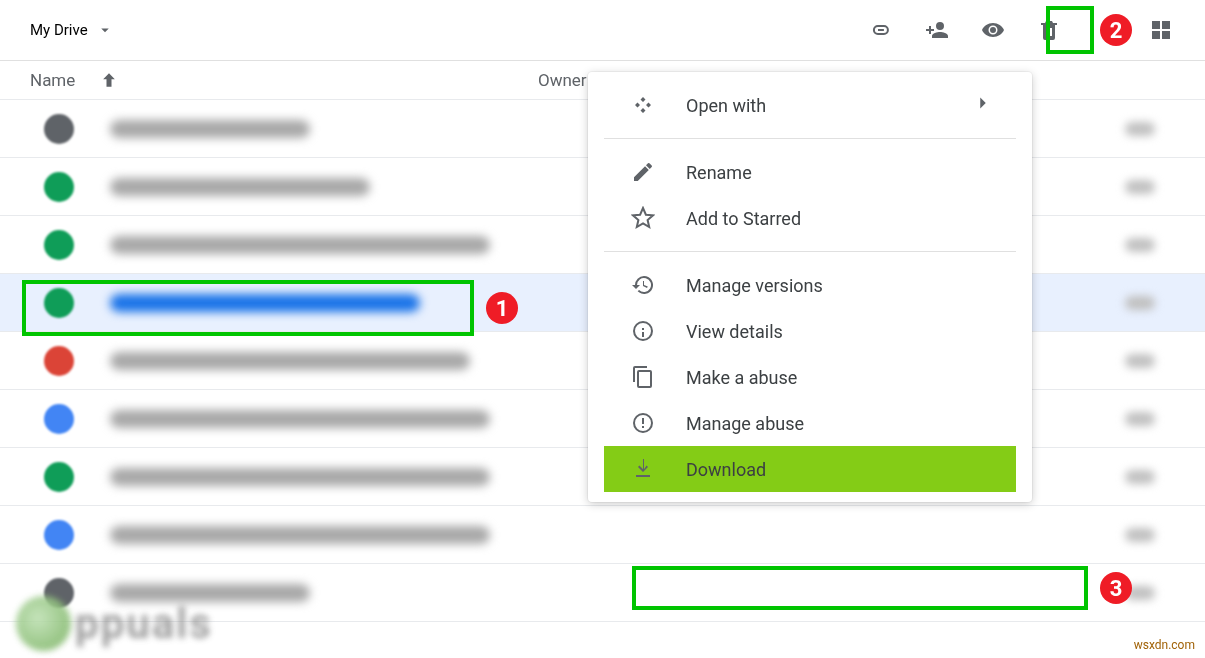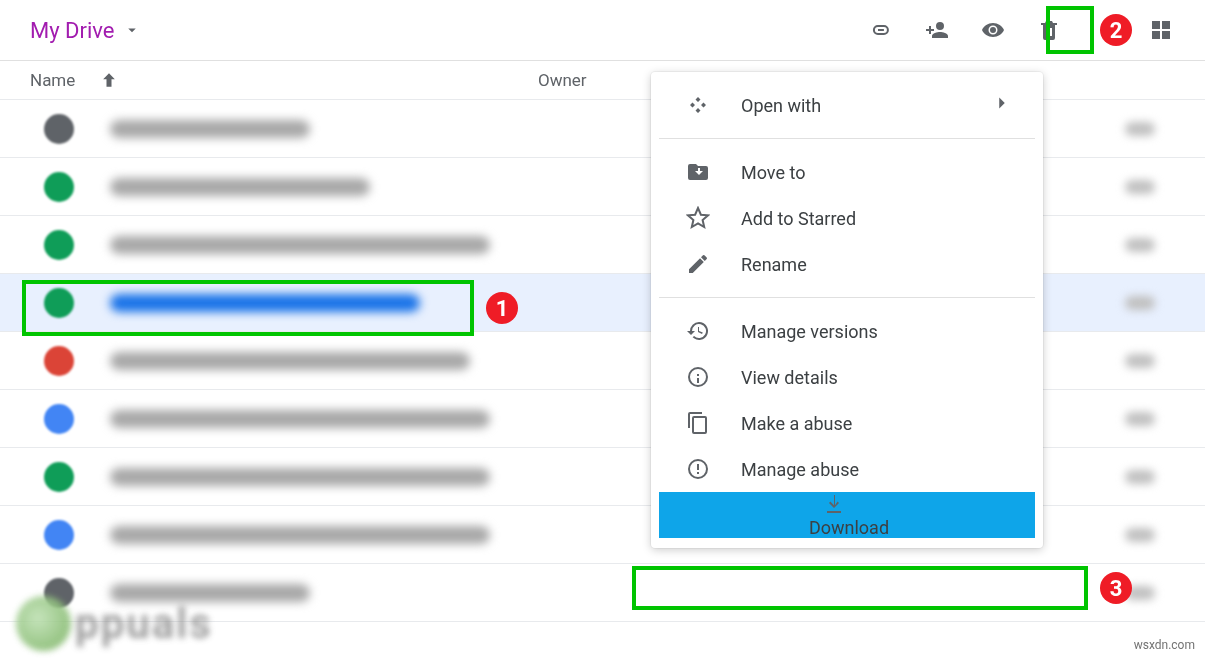--- a/index.html
+++ b/index.html
@@ -16,22 +16,22 @@
   .header {
     display: flex;
     align-items: center;
     justify-content: space-between;
     padding: 8px 24px 8px 30px;
     height: 60px;
   }
   .breadcrumb {
     display: flex;
     align-items: center;
-    font-size: 22px;
-    color: #a21caf;
+    font-size: 15px;
+    color: #000000;
     cursor: pointer;
     gap: 8px;
   }
   .breadcrumb svg { fill: #5f6368; }
   .toolbar {
     display: flex;
     align-items: center;
     gap: 28px;
     padding-right: 6px;
   }
@@ -102,49 +102,49 @@
     background: #c0c0c0;
     border-radius: 7px;
     filter: blur(4px);
     margin-left: auto;
     width: 30px;
     margin-right: 30px;
   }
   .context-menu {
     position: absolute;
     top: 72px;
-    left: 651px;
-    width: 392px;
+    left: 588px;
+    width: 444px;
     background: #fff;
     border-radius: 4px;
     box-shadow: 0 2px 10px rgba(0,0,0,0.2), 0 0 0 1px rgba(0,0,0,0.04);
-    padding: 10px 8px;
+    padding: 10px 16px;
     z-index: 100;
   }
   .menu-item {
     display: flex;
     align-items: center;
     height: 46px;
     padding: 0 22px 0 26px;
     cursor: pointer;
     font-size: 18px;
     color: #3c4043;
   }
-  .menu-item.hover { background: #0ea5e9; flex-direction: column; }
+  .menu-item.hover { background: #84cc16; }
   .menu-item .micon { width: 26px; height:26px; margin-right: 30px; fill:#5f6368; display:flex; align-items:center; justify-content:center; }
   .menu-item .micon svg { width:24px; height:24px; fill:#5f6368; }
   .menu-item .spacer { flex: 1; }
   .menu-item .right svg { width:22px; height:22px; fill:#5f6368; }
   .menu-divider { height:1px; background:#e0e0e0; margin: 10px 0; }
   .watermark {
     position: absolute;
     bottom: 6px;
     right: 10px;
     font-size: 12px;
-    color: #737373;
+    color: #a16207;
   }
   .logo-blur {
     position: absolute;
     left: 0;
     bottom: 0;
     width: 250px;
     height: 70px;
     filter: blur(3px);
     opacity: 0.85;
     display:flex;
@@ -276,40 +276,32 @@
     <span>Open with</span>
     <span class="spacer"></span>
     <span class="right"><svg viewBox="0 0 24 24">
           <path d="M9 6l6 6-6 6z"></path>
         </svg></span>
   </div>
   <div class="menu-divider"></div>
   <div class="menu-item">
     <span class="micon">
         <svg viewBox="0 0 24 24">
-          <path d="M20 6h-8l-2-2H4a2 2 0 0 0-2 2v12a2 2 0 0 0 2 2h16a2 2 0 0 0 2-2V8a2 2 0 0 0-2-2zm-7 9l-4-4h3V8h2v3h3z"></path>
-        </svg>
-      </span>
-    <span>Move to</span>
+          <path d="M3 17.25V21h3.75L17.8 9.94l-3.75-3.75L3 17.25zM20.7 7a1 1 0 0 0 0-1.4l-2.3-2.3a1 1 0 0 0-1.4 0L15 5.3l3.75 3.75L20.7 7z"></path>
+        </svg>
+      </span>
+    <span>Rename</span>
   </div>
   <div class="menu-item">
     <span class="micon">
         <svg viewBox="0 0 24 24">
           <path d="M12 17.3L18.2 21l-1.6-7 5.4-4.7-7.1-.6L12 2 9.1 8.7 2 9.3l5.4 4.7-1.6 7z" fill="none" stroke="#5f6368" stroke-width="2"></path>
         </svg>
       </span>
     <span>Add to Starred</span>
-  </div>
-  <div class="menu-item">
-    <span class="micon">
-        <svg viewBox="0 0 24 24">
-          <path d="M3 17.25V21h3.75L17.8 9.94l-3.75-3.75L3 17.25zM20.7 7a1 1 0 0 0 0-1.4l-2.3-2.3a1 1 0 0 0-1.4 0L15 5.3l3.75 3.75L20.7 7z"></path>
-        </svg>
-      </span>
-    <span>Rename</span>
   </div>
   <div class="menu-divider"></div>
   <div class="menu-item">
     <span class="micon">
         <svg viewBox="0 0 24 24">
           <path d="M13 3a9 9 0 0 0-9 9H1l4 4 4-4H6a7 7 0 1 1 2.05 4.95l-1.4 1.4A9 9 0 1 0 13 3zm-1 5v5l4 2 .8-1.4L13 12V8z"></path>
         </svg>
       </span>
     <span>Manage versions</span>
   </div>

